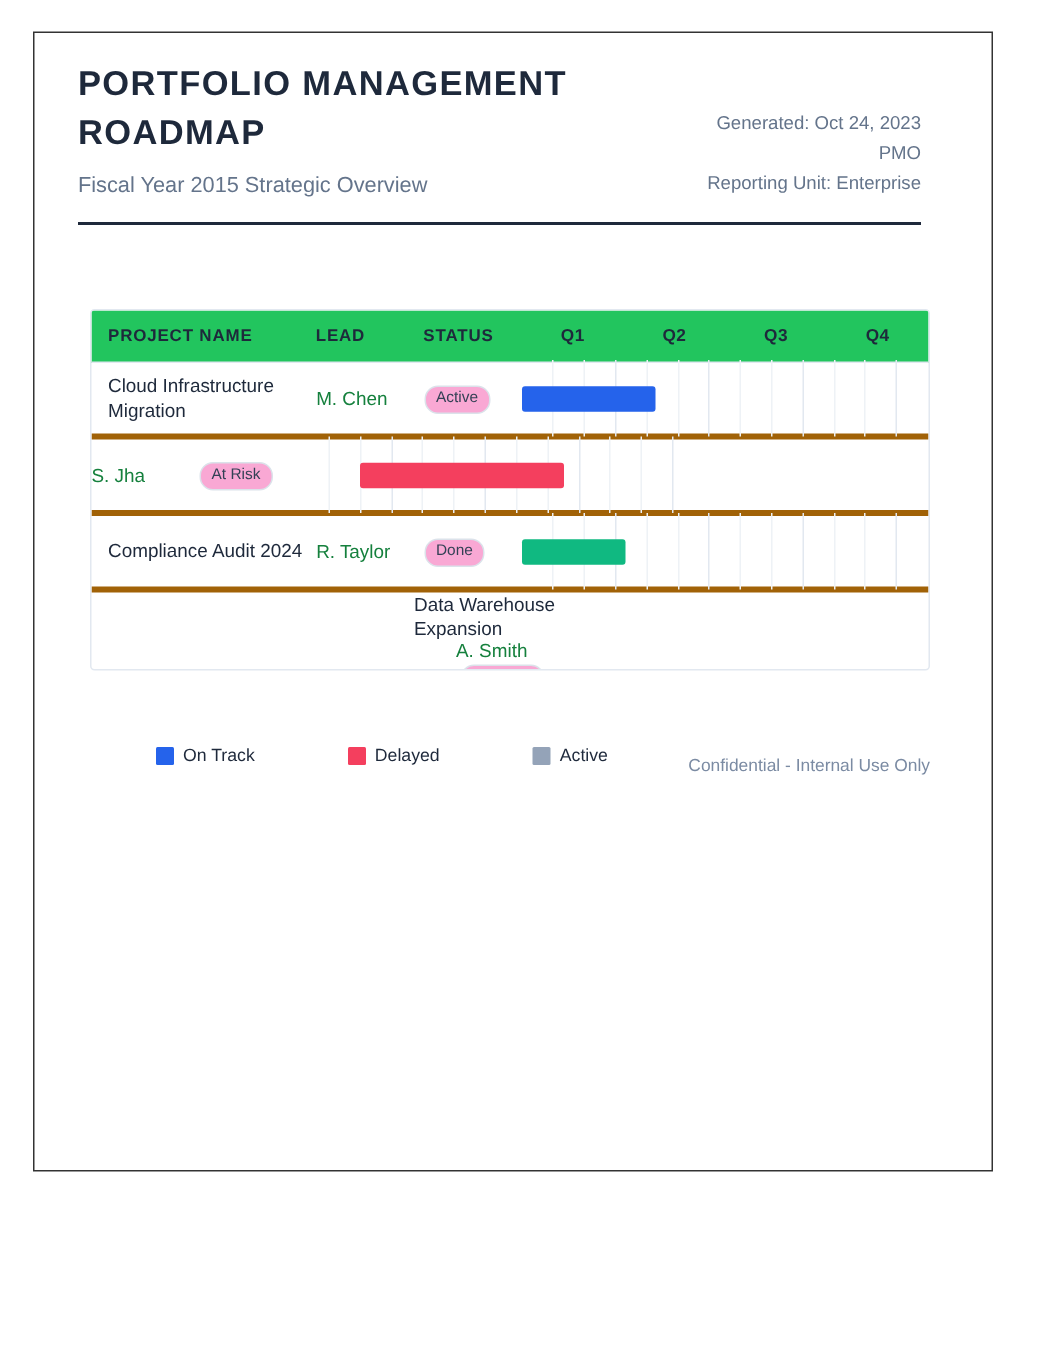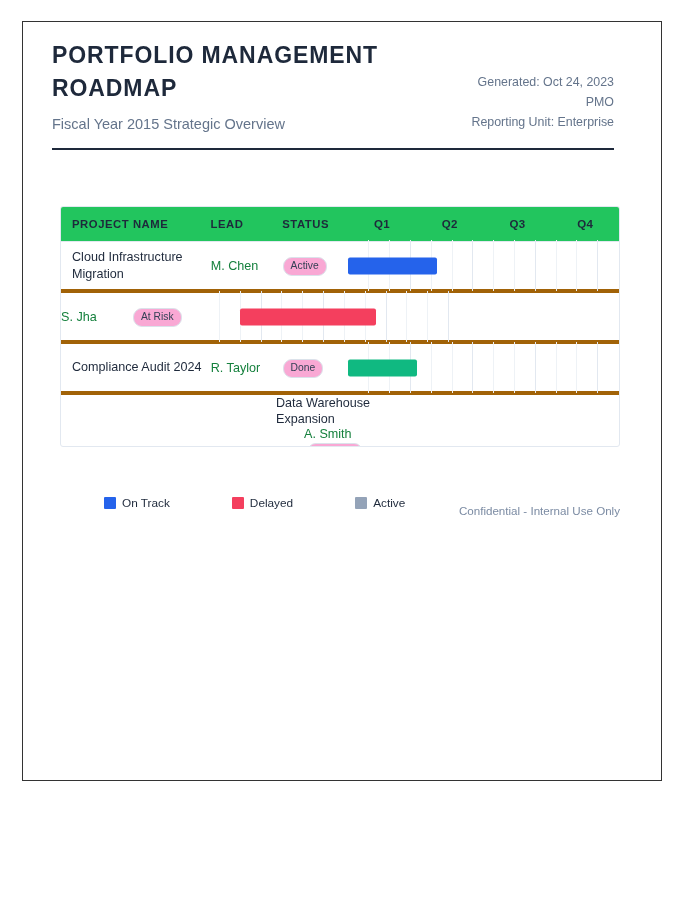--- a/index.html
+++ b/index.html
@@ -187,21 +187,21 @@
     left: 60px;
     top: 488px;
     width: 560px;
     display: flex;
     align-items: center;
     justify-content: space-between;
   }
 
   .legend-items { display: flex; align-items: center; gap: 18px; }
 
-  .legend-item { display: flex; align-items: center; gap: 6px; padding-left: 44px; }
+  .legend-item { display: flex; align-items: flex-end; gap: 6px; padding-left: 44px; }
 
   .swatch { width: 12px; height: 12px; border-radius: 1px; }
 
   .legend-label {
     font-size: 11.8px;
     color: #1e293b;
   }
 
   .footer-note {
     font-size: 11.6px;

